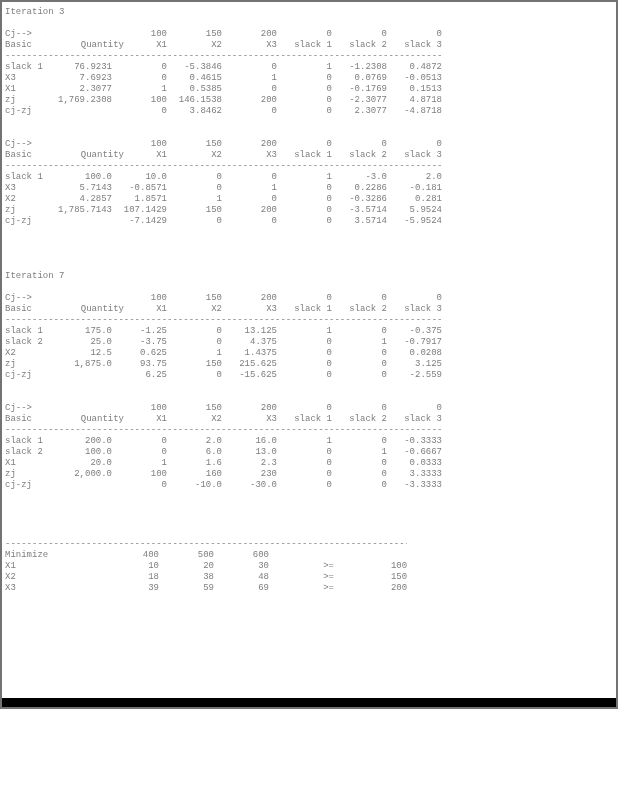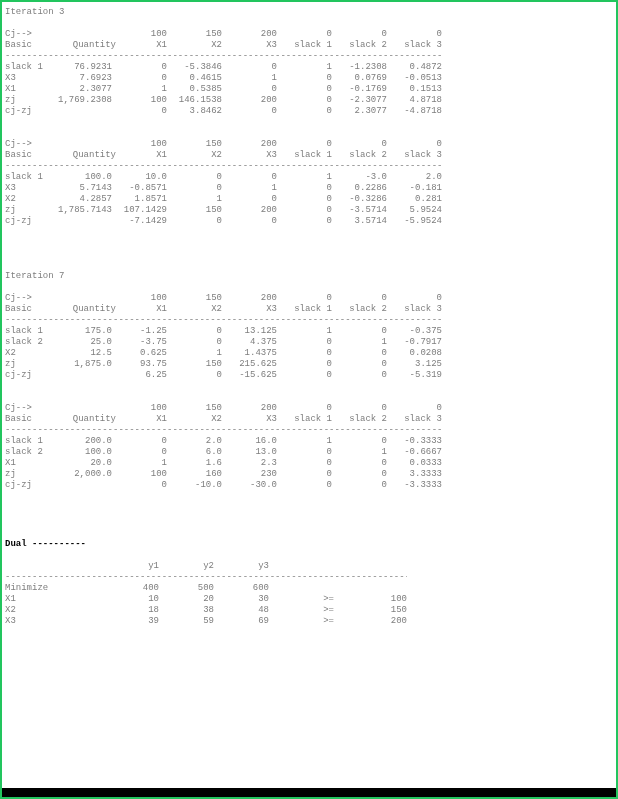--- a/index.html
+++ b/index.html
@@ -1,42 +1,42 @@
 <!DOCTYPE html>
 <html><head>
 <meta charset="utf-8">
 <style>
   html, body { margin: 0; padding: 0; background: #fff; }
   .frame {
     position: relative;
-    width: 618px; height: 799px;
+    width: 618px; height: 709px;
     box-sizing: border-box;
     background: #ffffff;
-    border: 2px solid #22c55e;
+    border: 2px solid #737373;
     overflow: hidden;
     font-family: "Liberation Mono", "DejaVu Sans Mono", monospace;
     font-size: 9px;
     line-height: 11px;
     color: #7e7e7e;
   }
   .bottom-bar {
     position: absolute; left: 0; right: 0; bottom: 0;
     height: 9px; background: #000;
   }
   .block { position: absolute; left: 3px; }
   .line { height: 11px; white-space: pre; }
   .iter-title { margin-bottom: 11px; }
   .dual-title { margin-bottom: 11px; font-weight: bold; color: #000; }
   table { border-collapse: collapse; table-layout: fixed; }
   .main-table { width: 437px; }
   .dual-table { width: 402px; }
   td { padding: 0; height: 11px; text-align: right; white-space: pre; vertical-align: top; }
   td.l { text-align: left; }
   td.sep-cell { text-align: left; overflow: hidden; }
-  .shift-r { position: relative; left: 4px; }
+  .shift-r { position: relative; left: 12px; }
 </style>
 </head>
 <body>
 
 <div class="frame">
   <div id="content">
       <div class="block" style="top: 5px;">
         <div class="line iter-title">Iteration 3</div>
         <table class="main-table">
           <colgroup>
@@ -290,21 +290,21 @@
               <td>3.125</td>
             </tr>
             <tr>
               <td class="l">cj-zj</td>
               <td></td>
               <td>6.25</td>
               <td>0</td>
               <td>-15.625</td>
               <td>0</td>
               <td>0</td>
-              <td>-5.319</td>
+              <td>-2.559</td>
             </tr>
           </tbody>
         </table>
       </div>
       <div class="block" style="top: 401px;">
         <table class="main-table">
           <colgroup>
             <col style="width: 45px;">
             <col style="width: 62px;">
             <col style="width: 55px;">
@@ -384,39 +384,30 @@
               <td>-10.0</td>
               <td>-30.0</td>
               <td>0</td>
               <td>0</td>
               <td>-3.3333</td>
             </tr>
           </tbody>
         </table>
       </div>
       <div class="block" style="top: 537px;">
-        <div class="line dual-title">Dual ----------</div>
         <table class="dual-table">
           <colgroup>
             <col style="width: 55px;">
             <col style="width: 99px;">
             <col style="width: 55px;">
             <col style="width: 55px;">
             <col style="width: 65px;">
             <col style="width: 73px;">
           </colgroup>
           <tbody>
-            <tr>
-              <td class="l"></td>
-              <td>y1</td>
-              <td>y2</td>
-              <td>y3</td>
-              <td></td>
-              <td></td>
-            </tr>
             <tr>
               <td class="sep-cell" colspan="6">---------------------------------------------------------------------------</td>
             </tr>
             <tr>
               <td class="l">Minimize</td>
               <td>400</td>
               <td>500</td>
               <td>600</td>
               <td></td>
               <td></td>

